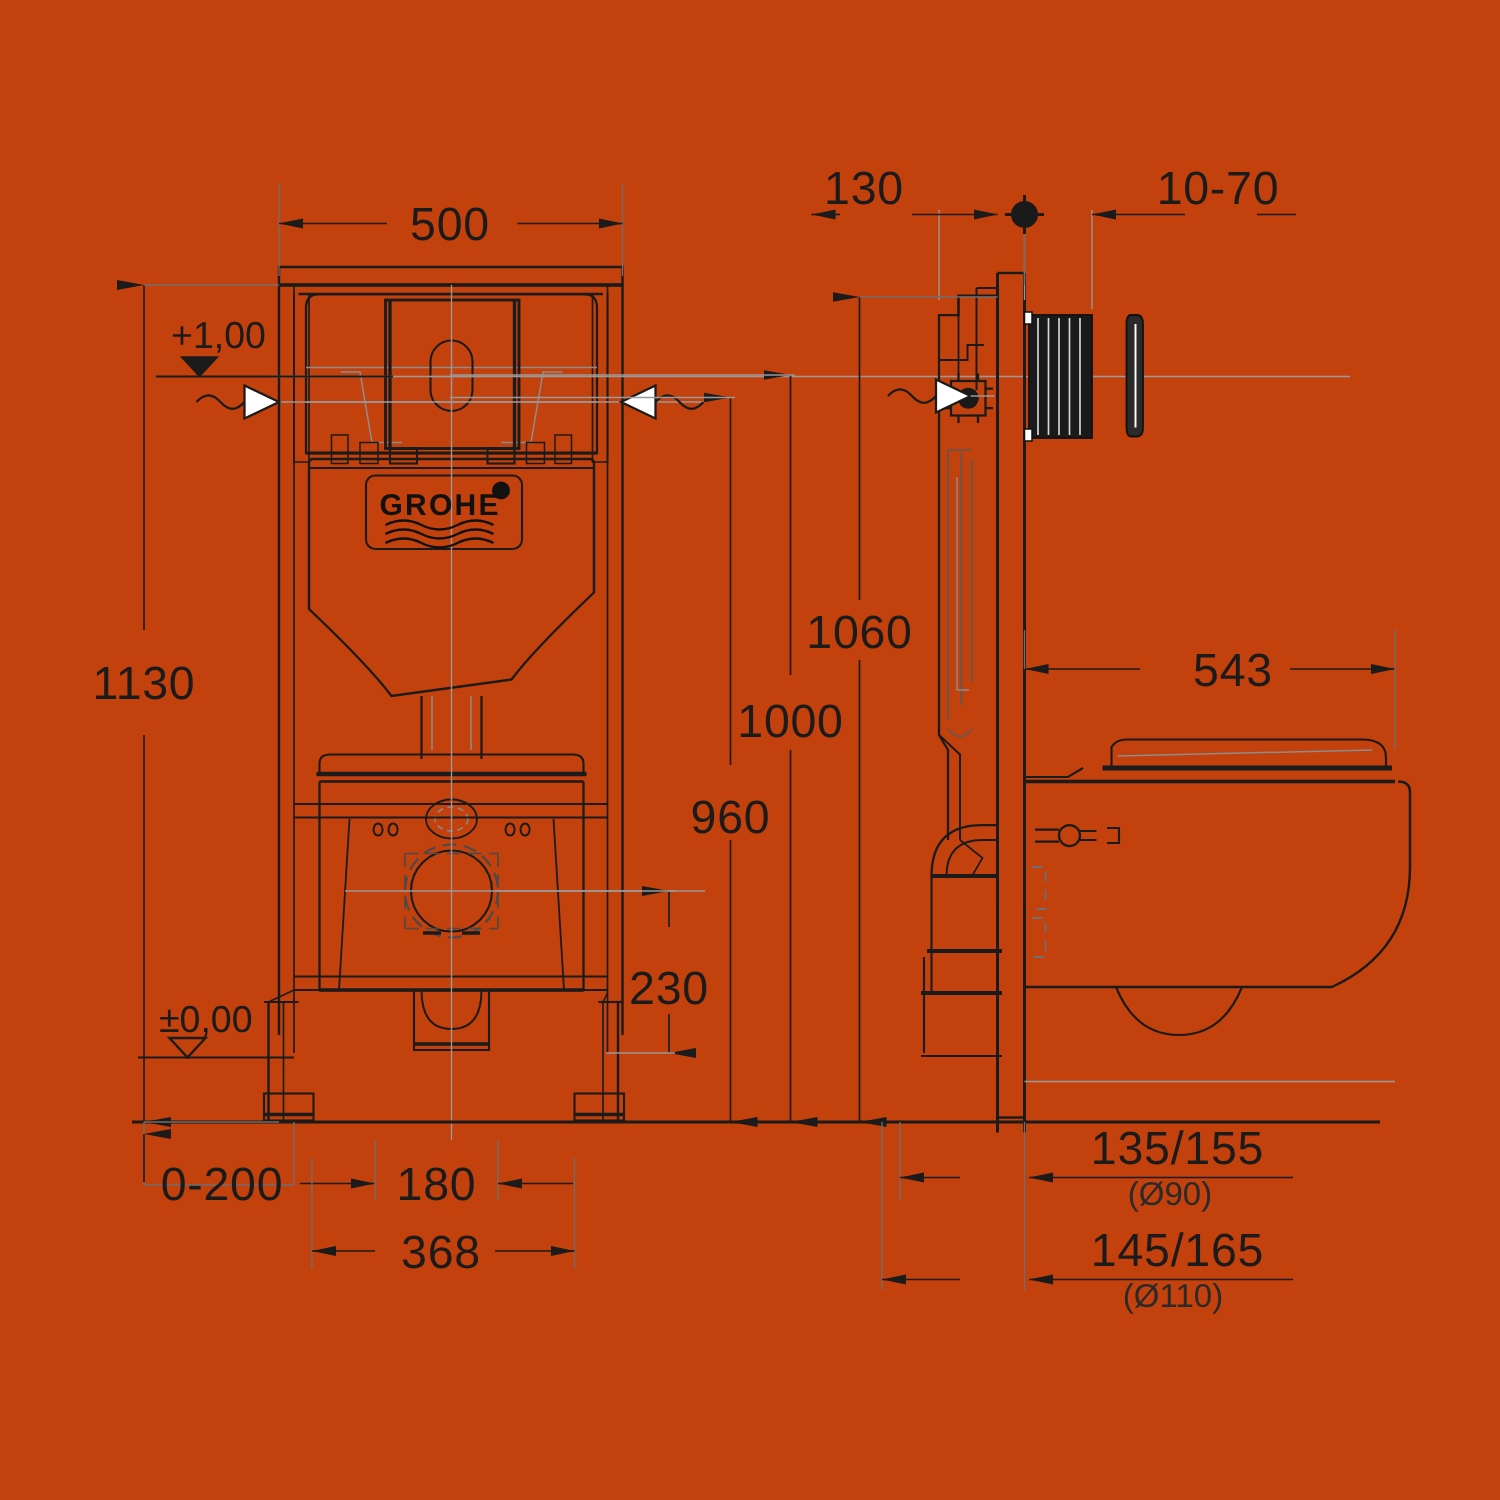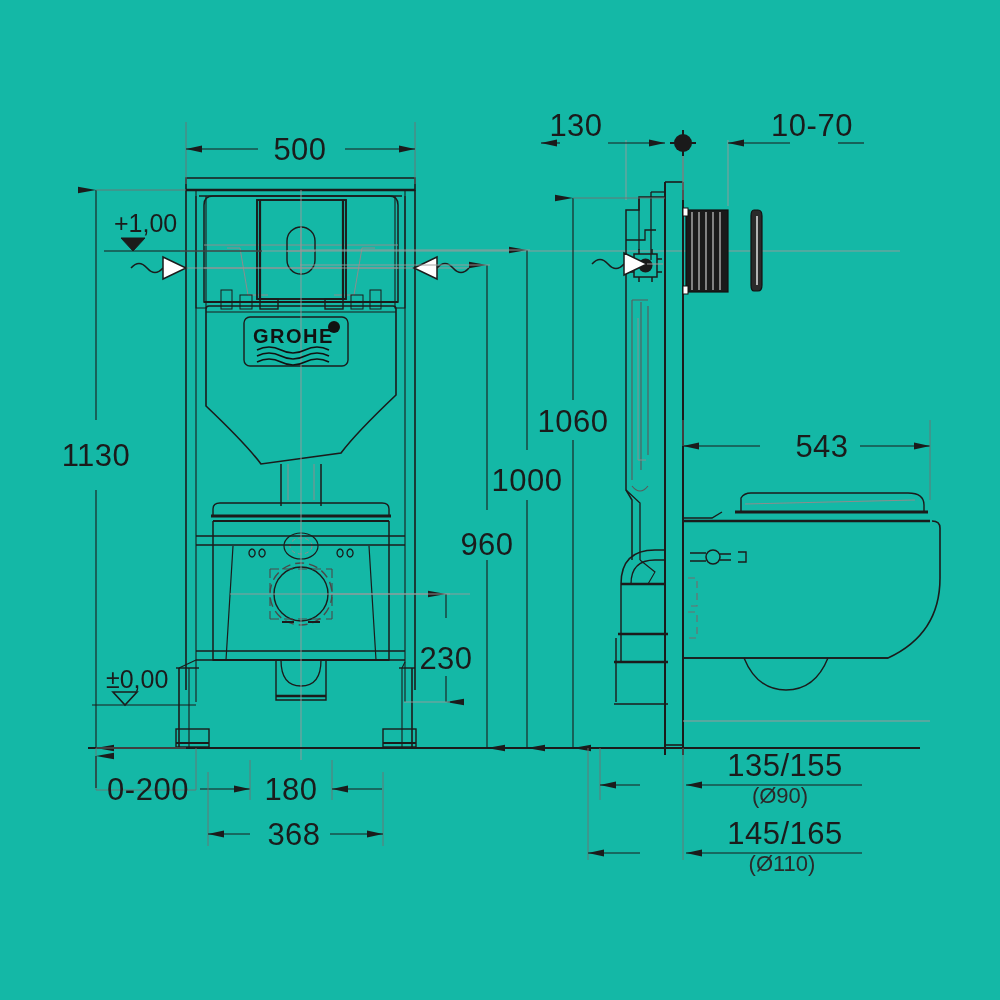--- a/index.html
+++ b/index.html
@@ -11,21 +11,21 @@
   body {
     width: 1000px;
     height: 1000px;
     font-family: "Liberation Sans", sans-serif;
     overflow: hidden;
   }
   #drawing-root {
     position: relative;
     width: 1000px;
     height: 1000px;
-    background: #14b8a6;
+    background: #c2410c;
   }
   svg.sheet {
     position: absolute;
     top: 0;
     left: 0;
     width: 1000px;
     height: 1000px;
     display: block;
   }
   .dim-text {

